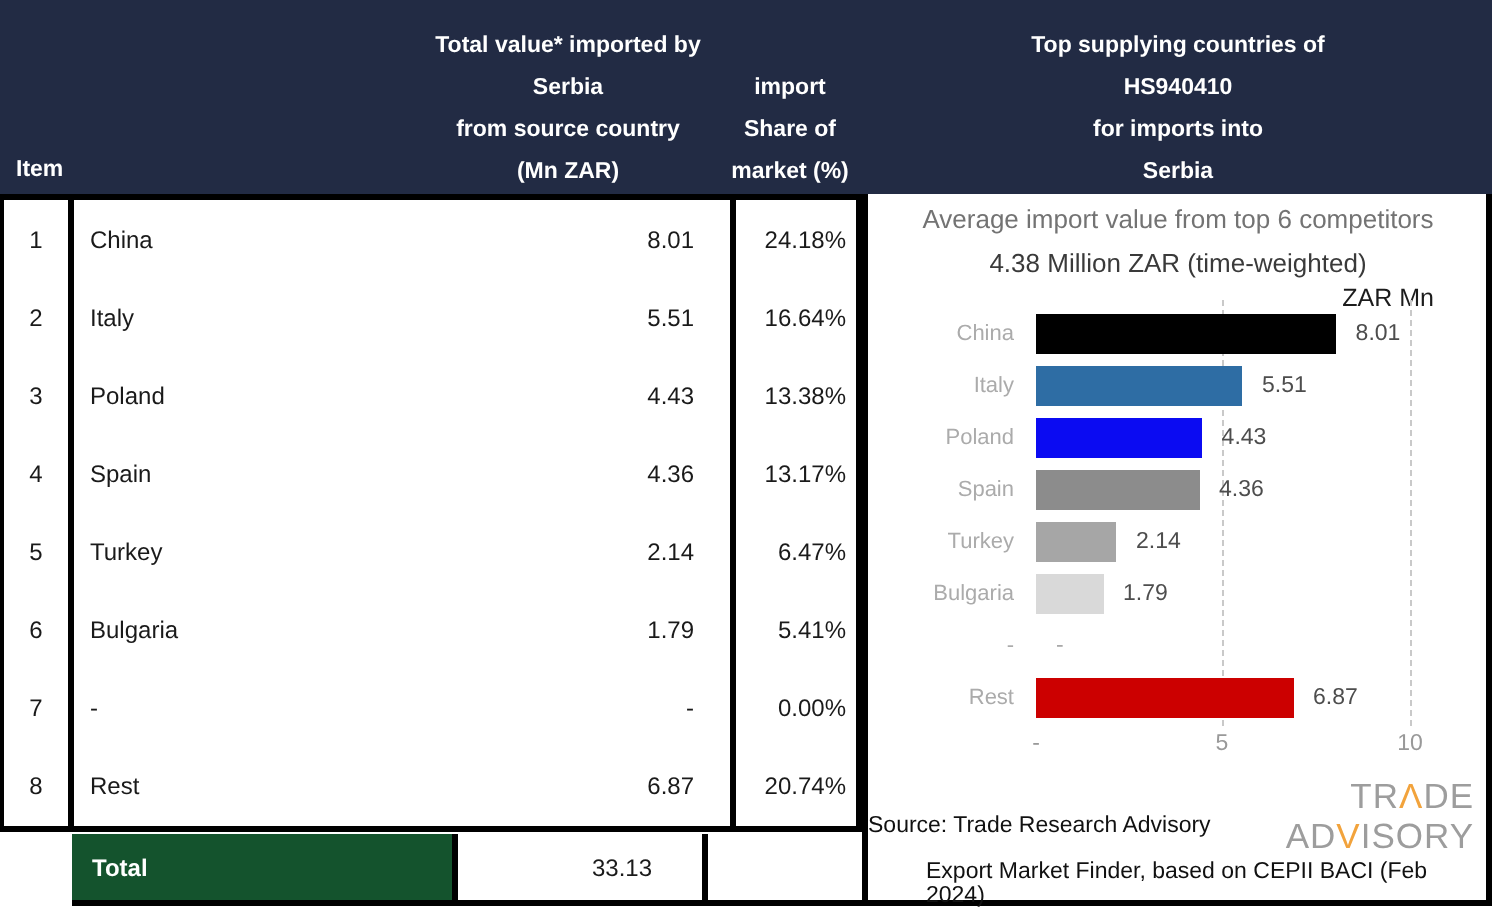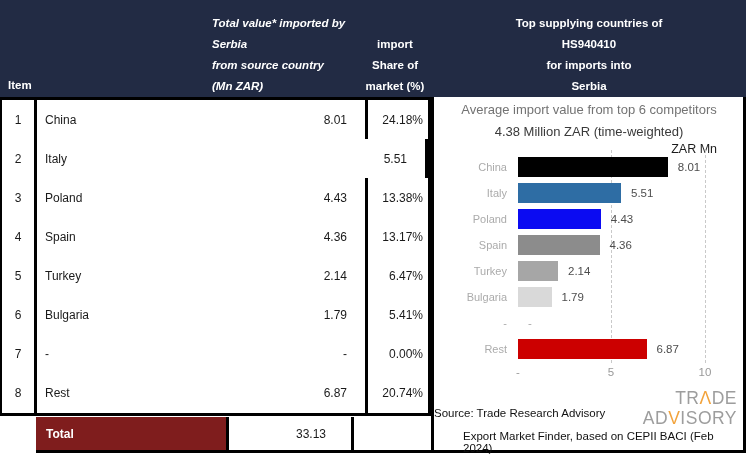--- a/index.html
+++ b/index.html
@@ -6,36 +6,36 @@
   html,body { background:#ffffff; }
   .canvas {
     position:relative; width:746px; height:458px; background:#ffffff;
     font-family:"Liberation Sans", sans-serif; color:#1a1a1a; overflow:hidden;
   }
   
   .header-band { position:absolute; left:0; top:0; width:746px; height:97px; background:#222b44; }
   .hdr { position:absolute; color:#ffffff; font-weight:bold; font-size:11.5px; line-height:21px; }
   .hdr-item { left:8px; top:75px; }
   .hdr-comp { left:38px; top:75px;margin-top:40px; }
-  .hdr-value { left:212px; top:13px; width:192px; text-align:left;font-style:italic; }
+  .hdr-value { left:188px; top:13px; width:192px; text-align:center; }
   .hdr-share { left:362px; top:34px; width:66px; text-align:center; }
   .hdr-panel { left:434px; top:13px; width:310px; text-align:center; }
   
   .table-body {
     position:absolute; left:0; top:97px; width:431px; height:319px; background:#fff;
     border:3px solid #000; border-left-width:2px;
   }
   .table-rows { position:absolute; inset:0; display:flex; flex-direction:column; }
   .trow { flex:1; display:flex; align-items:stretch; font-size:12px; }
   .c-item { width:35px; border-right:3px solid #000; display:flex; align-items:center; justify-content:center; }
   .c-main { flex:1; border-right:3px solid #000; display:flex; align-items:center; justify-content:space-between; padding-left:8px; padding-right:18px; }
   .c-share { width:60px; display:flex; align-items:center; justify-content:flex-end; padding-right:5px; }
   
   .total-row { position:absolute; left:36px; top:417px; height:33px; display:flex; font-size:12px; }
-  .t-label { width:190px; background:#7f1d1d; color:#fff; font-weight:bold; display:flex; align-items:center; padding-left:10px; }
+  .t-label { width:190px; background:#14532d; color:#fff; font-weight:bold; display:flex; align-items:center; padding-left:10px; }
   .t-div { width:3px; background:#000; }
   .t-value { width:122px; background:#fff; display:flex; align-items:center; justify-content:flex-end; padding-right:25px; }
   .t-share { width:60px; background:#0e2264; color:#fff; font-weight:bold; display:flex; align-items:center; justify-content:flex-end; padding-right:5px; }
   .bottom-line { position:absolute; left:36px; top:450px; width:710px; height:3px; background:#000; }
   
   .chart-panel {
     position:absolute; left:431px; top:97px; width:315px; height:356px; background:#fff;
     border-left:3px solid #000; border-right:3px solid #000; border-bottom:3px solid #000;
   }
   .chart-title-1 { position:absolute; left:434px; top:102px; width:310px; text-align:center; font-size:13px; color:#737373; }
@@ -92,20 +92,21 @@
             <span>8.01</span>
           </div>
           <div class="c-share">24.18%</div>
         </div>
         <div class="trow">
           <div class="c-item">2</div>
           <div class="c-main">
             <span>Italy</span>
             <span>5.51</span>
           </div>
+          <div class="c-share">16.64%</div>
         </div>
         <div class="trow">
           <div class="c-item">3</div>
           <div class="c-main">
             <span>Poland</span>
             <span>4.43</span>
           </div>
           <div class="c-share">13.38%</div>
         </div>
         <div class="trow">

